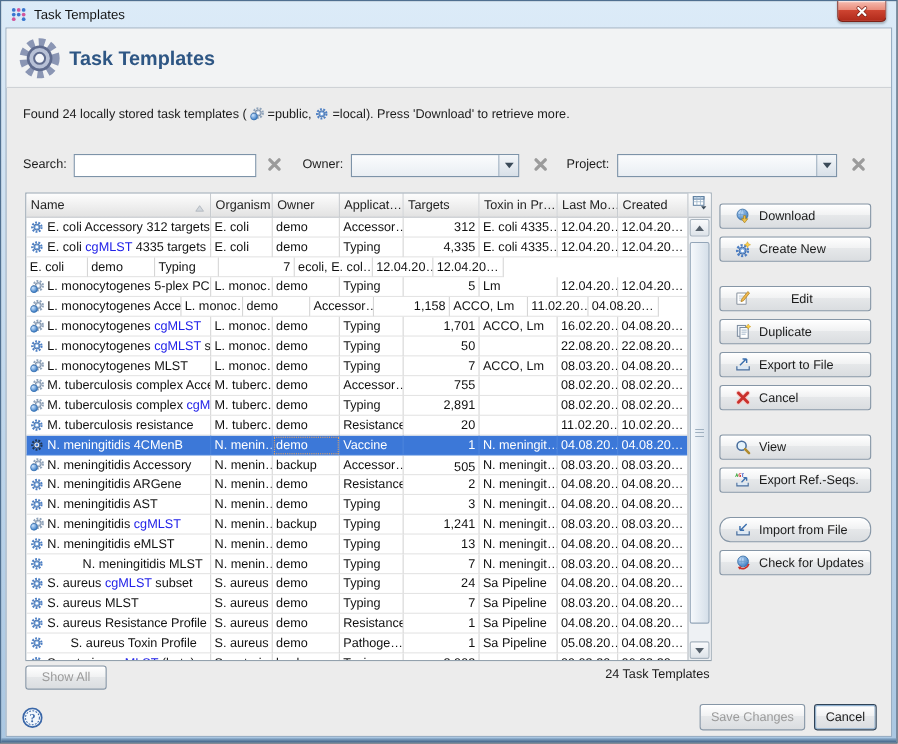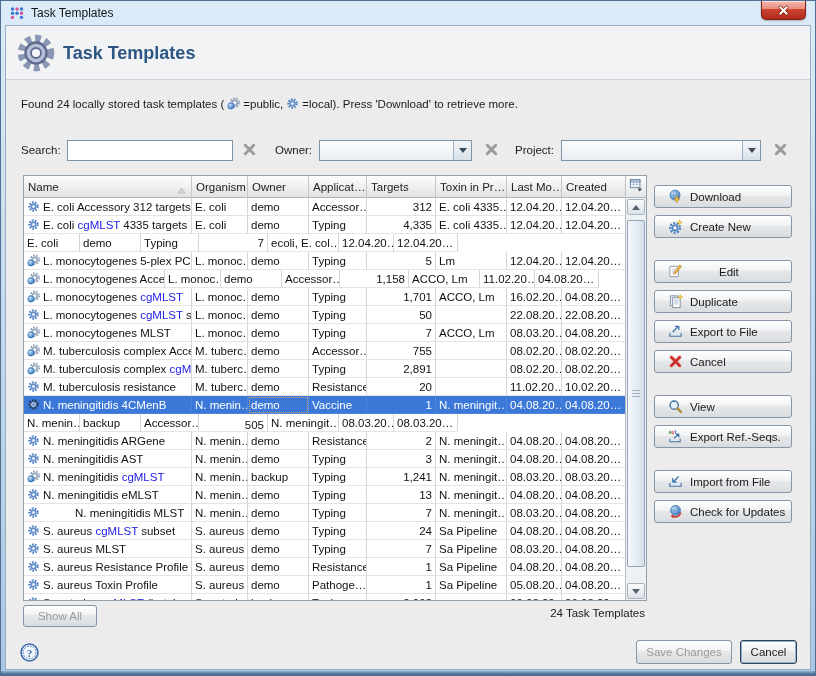--- a/index.html
+++ b/index.html
@@ -617,120 +617,133 @@
             <span>N. meningit…</span>
           </div>
           <div class="td" style="width: 55px;">
             <span>04.08.20…</span>
           </div>
           <div class="td" style="width: 64px;">
             <span>04.08.20…</span>
           </div>
         </div>
         <div class="tr">
-          <div class="td" style="width: 56px;">
-            <span>N. menin…</span>
-          </div>
-          <div class="td" style="width: 61px;">
-            <span>backup</span>
-          </div>
-          <div class="td" style="width: 58px;">
-            <span>Accessor…</span>
-          </div>
-          <div class="td num" style="width: 69px; align-items: flex-end;">
-            <span>505</span>
-          </div>
-          <div class="td" style="width: 71px;">
-            <span>N. meningit…</span>
-          </div>
-          <div class="td" style="width: 55px;">
-            <span>08.03.20…</span>
-          </div>
-          <div class="td" style="width: 64px;">
-            <span>08.03.20…</span>
-          </div>
-        </div>
-        <div class="tr">
-          <div class="td" style="width: 168px;">
-            <span class="icn">
-              <svg viewBox="0 0 16 16" width="13" height="13">
-                <circle cx="8" cy="8" r="5.2" fill="none" stroke="#4d7fc4" stroke-width="2.4" stroke-dasharray="2.1 1.55"></circle>
-                <circle cx="8" cy="8" r="3.4" fill="#7aa6dd" stroke="#3c66a0" stroke-width="0.9"></circle>
-                <circle cx="8" cy="8" r="1.5" fill="#fff"></circle>
-              </svg>
-            </span>
-            <span style="white-space: pre;"><span>N. meningitidis ARGene</span><span class="link"></span><span></span></span>
-          </div>
-          <div class="td" style="width: 56px;">
-            <span>N. menin…</span>
-          </div>
-          <div class="td" style="width: 61px;">
-            <span>demo</span>
-          </div>
-          <div class="td" style="width: 58px;">
-            <span>Resistance</span>
-          </div>
-          <div class="td num" style="width: 69px;">
-            <span>2</span>
-          </div>
-          <div class="td" style="width: 71px;">
-            <span>N. meningit…</span>
-          </div>
-          <div class="td" style="width: 55px;">
-            <span>04.08.20…</span>
-          </div>
-          <div class="td" style="width: 64px;">
-            <span>04.08.20…</span>
-          </div>
-        </div>
-        <div class="tr">
-          <div class="td" style="width: 168px;">
-            <span class="icn">
-              <svg viewBox="0 0 16 16" width="13" height="13">
-                <circle cx="8" cy="8" r="5.2" fill="none" stroke="#4d7fc4" stroke-width="2.4" stroke-dasharray="2.1 1.55"></circle>
-                <circle cx="8" cy="8" r="3.4" fill="#7aa6dd" stroke="#3c66a0" stroke-width="0.9"></circle>
-                <circle cx="8" cy="8" r="1.5" fill="#fff"></circle>
-              </svg>
-            </span>
-            <span style="white-space: pre;"><span>N. meningitidis AST</span><span class="link"></span><span></span></span>
-          </div>
-          <div class="td" style="width: 56px;">
-            <span>N. menin…</span>
-          </div>
-          <div class="td" style="width: 61px;">
-            <span>demo</span>
-          </div>
-          <div class="td" style="width: 58px;">
-            <span>Typing</span>
-          </div>
-          <div class="td num" style="width: 69px;">
-            <span>3</span>
-          </div>
-          <div class="td" style="width: 71px;">
-            <span>N. meningit…</span>
-          </div>
-          <div class="td" style="width: 55px;">
-            <span>04.08.20…</span>
-          </div>
-          <div class="td" style="width: 64px;">
-            <span>04.08.20…</span>
-          </div>
-        </div>
-        <div class="tr">
           <div class="td" style="width: 168px;">
             <span class="icn">
               <svg viewBox="0 0 16 16" width="13" height="13">
                 <g transform="translate(1.5,-1)">
                   <circle cx="8" cy="8" r="5.2" fill="none" stroke="#8fa3ba" stroke-width="2.4" stroke-dasharray="2.1 1.55"></circle>
                   <circle cx="8" cy="8" r="3.4" fill="#b8c6d8" stroke="#6c8099" stroke-width="0.9"></circle>
                   <circle cx="8" cy="8" r="1.5" fill="#fff"></circle>
                 </g>
                 <circle cx="4.8" cy="11" r="3.8" fill="url(#gGlobe)" stroke="#2f6aad" stroke-width="0.8"></circle>
               </svg>
             </span>
+            <span style="white-space: pre;"><span>N. meningitidis Accessory</span><span class="link"></span><span></span></span>
+          </div>
+          <div class="td" style="width: 56px;">
+            <span>N. menin…</span>
+          </div>
+          <div class="td" style="width: 61px;">
+            <span>backup</span>
+          </div>
+          <div class="td" style="width: 58px;">
+            <span>Accessor…</span>
+          </div>
+          <div class="td num" style="width: 69px; align-items: flex-end;">
+            <span>505</span>
+          </div>
+          <div class="td" style="width: 71px;">
+            <span>N. meningit…</span>
+          </div>
+          <div class="td" style="width: 55px;">
+            <span>08.03.20…</span>
+          </div>
+          <div class="td" style="width: 64px;">
+            <span>08.03.20…</span>
+          </div>
+        </div>
+        <div class="tr">
+          <div class="td" style="width: 168px;">
+            <span class="icn">
+              <svg viewBox="0 0 16 16" width="13" height="13">
+                <circle cx="8" cy="8" r="5.2" fill="none" stroke="#4d7fc4" stroke-width="2.4" stroke-dasharray="2.1 1.55"></circle>
+                <circle cx="8" cy="8" r="3.4" fill="#7aa6dd" stroke="#3c66a0" stroke-width="0.9"></circle>
+                <circle cx="8" cy="8" r="1.5" fill="#fff"></circle>
+              </svg>
+            </span>
+            <span style="white-space: pre;"><span>N. meningitidis ARGene</span><span class="link"></span><span></span></span>
+          </div>
+          <div class="td" style="width: 56px;">
+            <span>N. menin…</span>
+          </div>
+          <div class="td" style="width: 61px;">
+            <span>demo</span>
+          </div>
+          <div class="td" style="width: 58px;">
+            <span>Resistance</span>
+          </div>
+          <div class="td num" style="width: 69px;">
+            <span>2</span>
+          </div>
+          <div class="td" style="width: 71px;">
+            <span>N. meningit…</span>
+          </div>
+          <div class="td" style="width: 55px;">
+            <span>04.08.20…</span>
+          </div>
+          <div class="td" style="width: 64px;">
+            <span>04.08.20…</span>
+          </div>
+        </div>
+        <div class="tr">
+          <div class="td" style="width: 168px;">
+            <span class="icn">
+              <svg viewBox="0 0 16 16" width="13" height="13">
+                <circle cx="8" cy="8" r="5.2" fill="none" stroke="#4d7fc4" stroke-width="2.4" stroke-dasharray="2.1 1.55"></circle>
+                <circle cx="8" cy="8" r="3.4" fill="#7aa6dd" stroke="#3c66a0" stroke-width="0.9"></circle>
+                <circle cx="8" cy="8" r="1.5" fill="#fff"></circle>
+              </svg>
+            </span>
+            <span style="white-space: pre;"><span>N. meningitidis AST</span><span class="link"></span><span></span></span>
+          </div>
+          <div class="td" style="width: 56px;">
+            <span>N. menin…</span>
+          </div>
+          <div class="td" style="width: 61px;">
+            <span>demo</span>
+          </div>
+          <div class="td" style="width: 58px;">
+            <span>Typing</span>
+          </div>
+          <div class="td num" style="width: 69px;">
+            <span>3</span>
+          </div>
+          <div class="td" style="width: 71px;">
+            <span>N. meningit…</span>
+          </div>
+          <div class="td" style="width: 55px;">
+            <span>04.08.20…</span>
+          </div>
+          <div class="td" style="width: 64px;">
+            <span>04.08.20…</span>
+          </div>
+        </div>
+        <div class="tr">
+          <div class="td" style="width: 168px;">
+            <span class="icn">
+              <svg viewBox="0 0 16 16" width="13" height="13">
+                <g transform="translate(1.5,-1)">
+                  <circle cx="8" cy="8" r="5.2" fill="none" stroke="#8fa3ba" stroke-width="2.4" stroke-dasharray="2.1 1.55"></circle>
+                  <circle cx="8" cy="8" r="3.4" fill="#b8c6d8" stroke="#6c8099" stroke-width="0.9"></circle>
+                  <circle cx="8" cy="8" r="1.5" fill="#fff"></circle>
+                </g>
+                <circle cx="4.8" cy="11" r="3.8" fill="url(#gGlobe)" stroke="#2f6aad" stroke-width="0.8"></circle>
+              </svg>
+            </span>
             <span style="white-space: pre;"><span>N. meningitidis </span><span class="link">cgMLST</span><span></span></span>
           </div>
           <div class="td" style="width: 56px;">
             <span>N. menin…</span>
           </div>
           <div class="td" style="width: 61px;">
             <span>backup</span>
           </div>
           <div class="td" style="width: 58px;">
             <span>Typing</span>
@@ -915,21 +928,21 @@
         </div>
         <div class="tr">
           <div class="td" style="width: 168px;">
             <span class="icn">
               <svg viewBox="0 0 16 16" width="13" height="13">
                 <circle cx="8" cy="8" r="5.2" fill="none" stroke="#4d7fc4" stroke-width="2.4" stroke-dasharray="2.1 1.55"></circle>
                 <circle cx="8" cy="8" r="3.4" fill="#7aa6dd" stroke="#3c66a0" stroke-width="0.9"></circle>
                 <circle cx="8" cy="8" r="1.5" fill="#fff"></circle>
               </svg>
             </span>
-            <span style="white-space: pre;"><span>S. aureus Toxin Profile</span><span class="link"></span><span></span></span>
+            <span style="white-space: pre; margin-left: 21px;"><span>S. aureus Toxin Profile</span><span class="link"></span><span></span></span>
           </div>
           <div class="td" style="width: 56px;">
             <span>S. aureus</span>
           </div>
           <div class="td" style="width: 61px;">
             <span>demo</span>
           </div>
           <div class="td" style="width: 58px;">
             <span>Pathoge…</span>
           </div>
@@ -1074,21 +1087,21 @@
       <button class="act-btn" style="top: 424px;">
         <span class="icn">
           <svg viewBox="0 0 16 16" width="15" height="15">
             <text x="0.5" y="4.8" font-size="4.8" font-weight="bold" font-family="DejaVu Sans Mono,monospace"><tspan fill="#1f9a1f">A</tspan><tspan fill="#d02020">G</tspan><tspan fill="#2040c0">T</tspan></text>
             <path d="M2 10.5v3h11v-3" fill="#dce8f4" stroke="#4a6f9e" stroke-width="1.1"></path>
             <path d="M6.5 10l4.5-4.5M11.5 5.5h-3.2M11.5 5.5v3.2" stroke="#3b6fae" stroke-width="1.3" fill="none"></path>
           </svg>
         </span>
         <span>Export Ref.-Seqs.</span>
       </button>
-      <button class="act-btn" style="top: 469px;">
+      <button class="act-btn" style="top: 469px; border-radius: 10px;">
         <span class="icn">
           <svg viewBox="0 0 16 16" width="15" height="15">
             <path d="M2 9.5v3.5h12V9.5" fill="#dce8f4" stroke="#4a6f9e" stroke-width="1.2"></path>
             <path d="M11.5 2.5l-6 6M5 8.5h4M5 8.5v-4" stroke="#3b6fae" stroke-width="1.4" fill="none"></path>
           </svg>
         </span>
         <span>Import from File</span>
       </button>
       <button class="act-btn" style="top: 499px;">
         <span class="icn">

